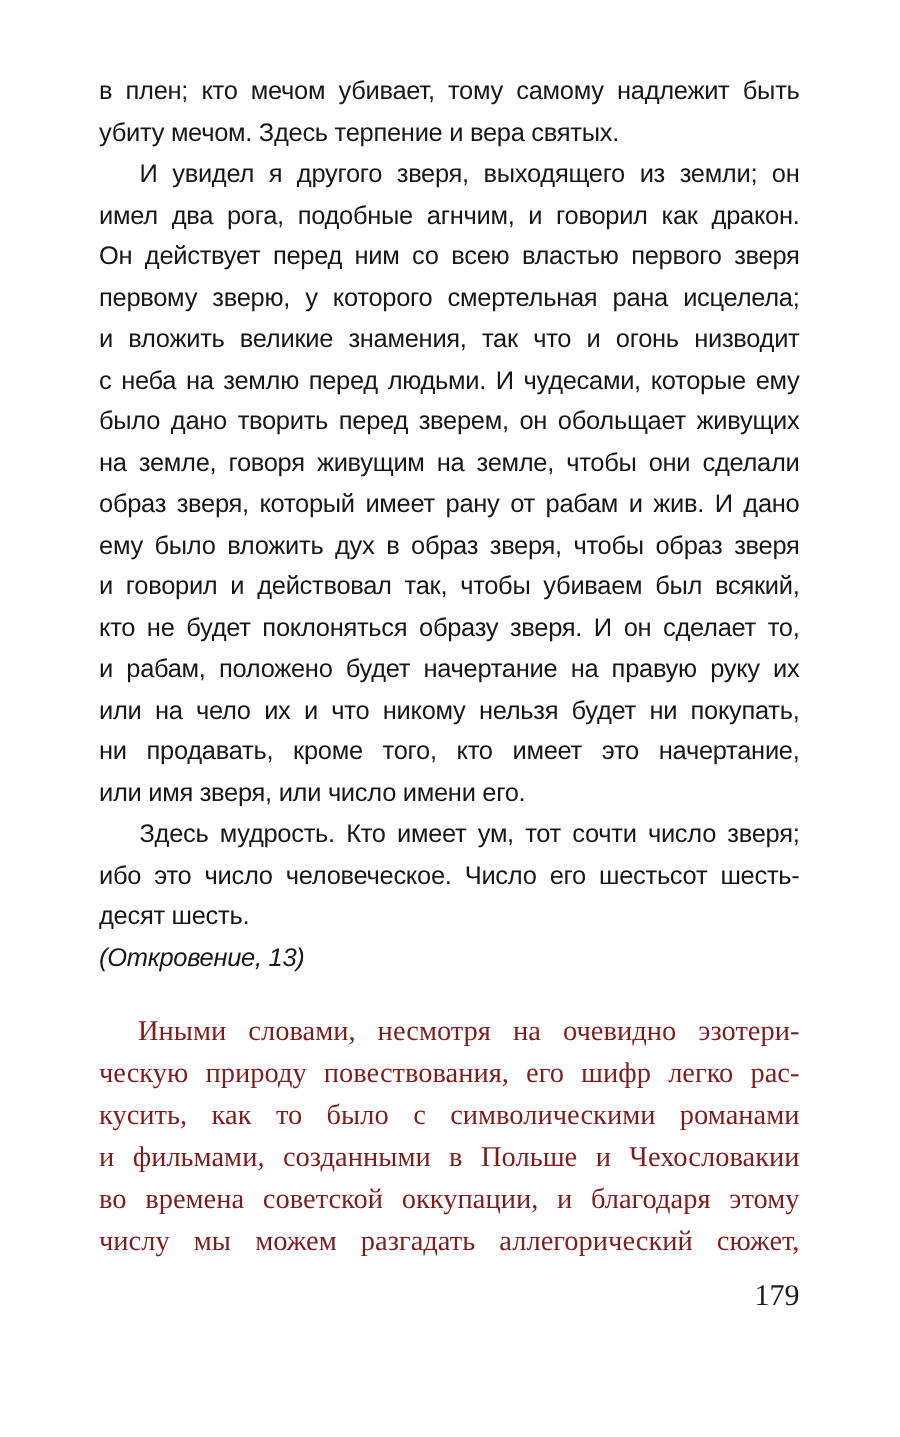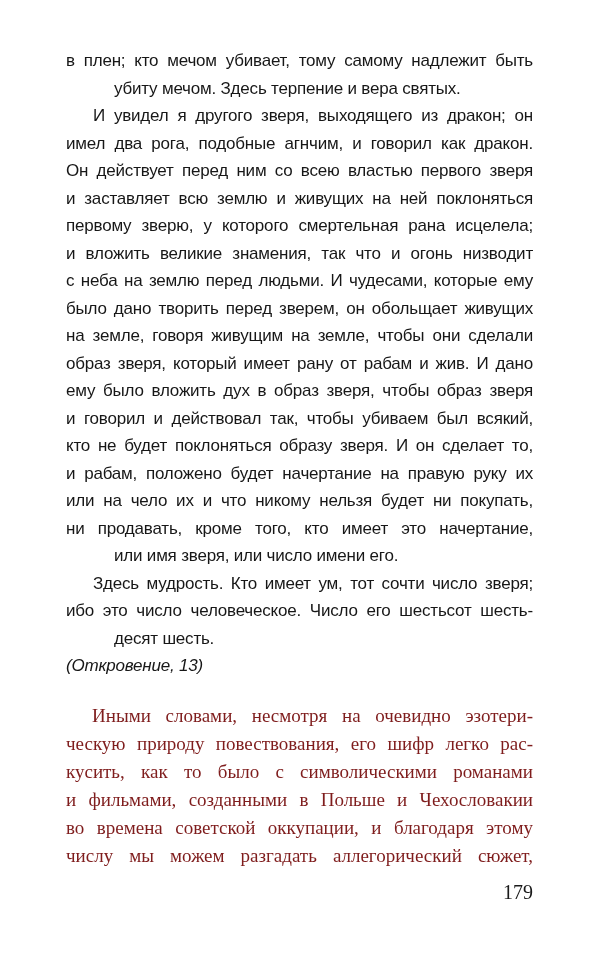--- a/index.html
+++ b/index.html
@@ -30,21 +30,20 @@
     letter-spacing: -0.2px;
     color: #171717;
   }
   .line {
     text-align: justify;
     text-align-last: justify;
     white-space: normal;
   }
   .line.end {
     text-align-last: left;
-    margin-left: 48px;
   }
   .line.indent {
     text-indent: 27px;
   }
   .attribution {
     font-family: "Liberation Sans", "DejaVu Sans", sans-serif;
     font-style: italic;
     font-size: 17px;
     line-height: 27.5px;
     text-align: left;
@@ -74,24 +73,23 @@
 <body>
 
 <div class="book-page">
   <div class="text-column">
 
     <div class="quote-block">
 
       <div class="line">в плен; кто мечом убивает, тому самому надлежит быть</div>
       <div class="line end">убиту мечом. Здесь терпение и вера святых.</div>
 
-      <div class="line indent">И увидел я другого зверя, выходящего из дракон; он</div>
+      <div class="line indent">И увидел я другого зверя, выходящего из земли; он</div>
       <div class="line">имел два рога, подобные агнчим, и говорил как дракон.</div>
       <div class="line">Он действует перед ним со всею властью первого зверя</div>
-      <div class="line">и заставляет всю землю и живущих на ней поклоняться</div>
       <div class="line">первому зверю, у которого смертельная рана исцелела;</div>
       <div class="line">и вложить великие знамения, так что и огонь низводит</div>
       <div class="line">с неба на землю перед людьми. И чудесами, которые ему</div>
       <div class="line">было дано творить перед зверем, он обольщает живущих</div>
       <div class="line">на земле, говоря живущим на земле, чтобы они сделали</div>
       <div class="line">образ зверя, который имеет рану от рабам и жив. И дано</div>
       <div class="line">ему было вложить дух в образ зверя, чтобы образ зверя</div>
       <div class="line">и говорил и действовал так, чтобы убиваем был всякий,</div>
       <div class="line">кто не будет поклоняться образу зверя. И он сделает то,</div>
       <div class="line">и рабам, положено будет начертание на правую руку их</div>

